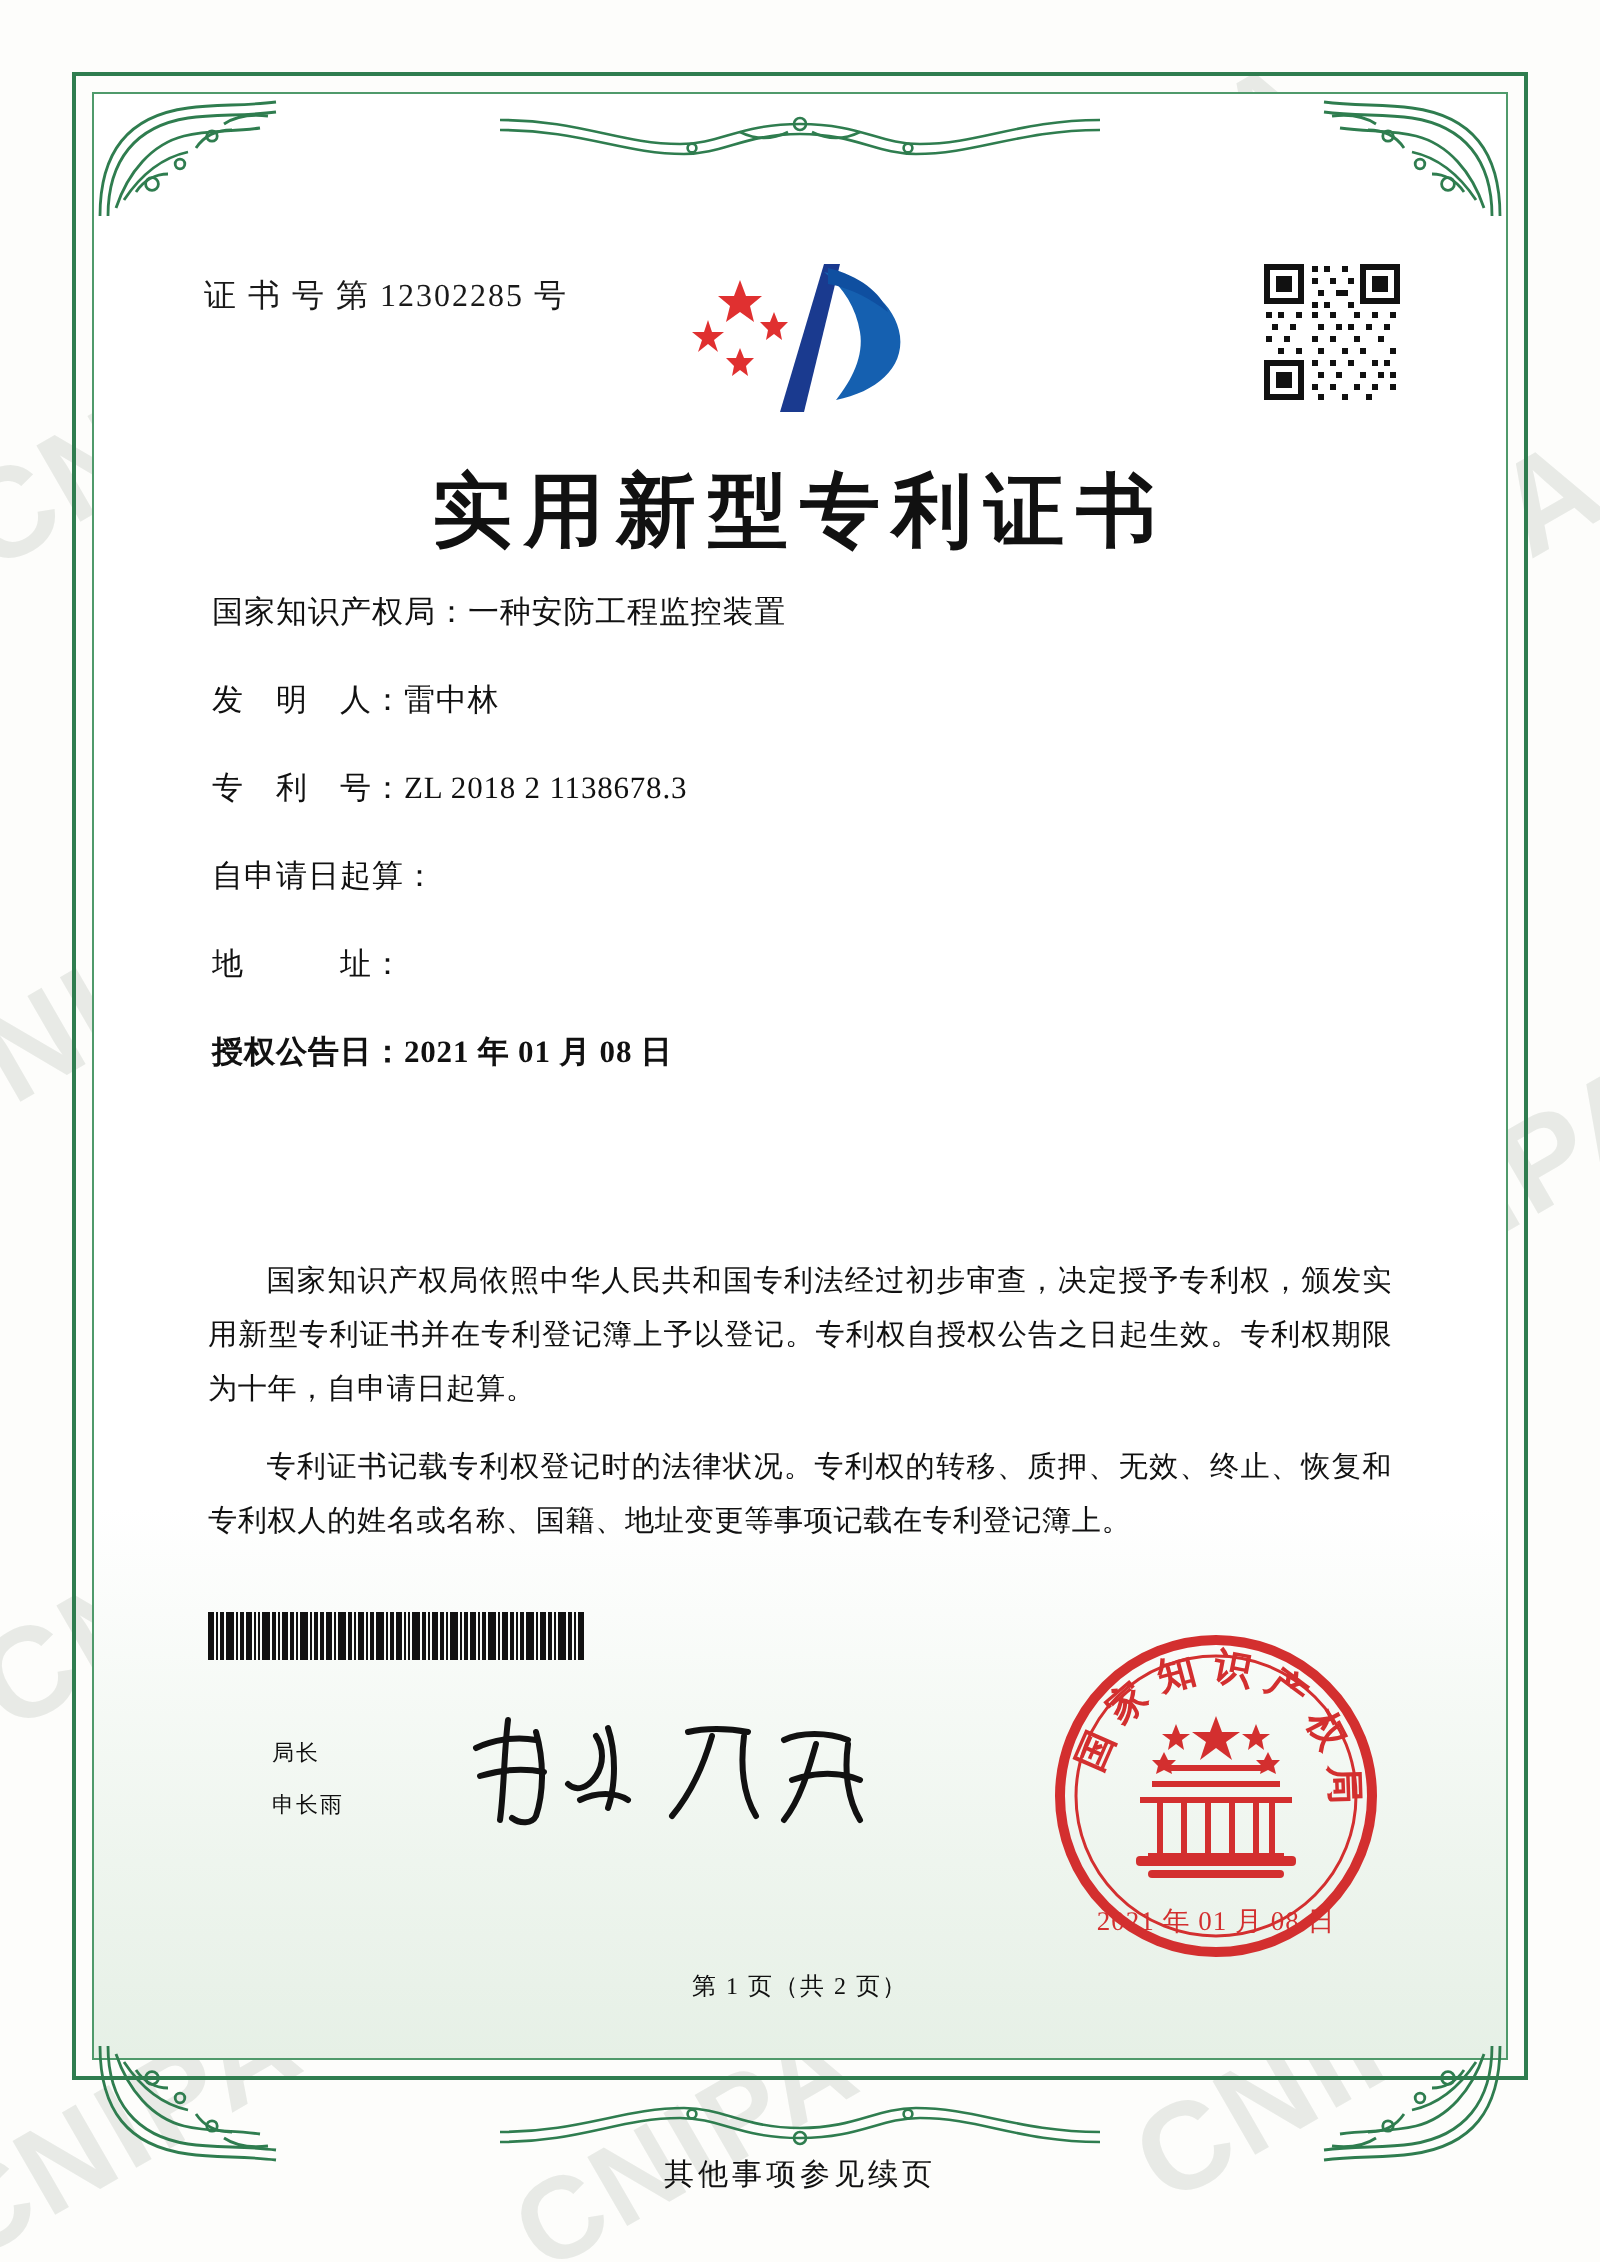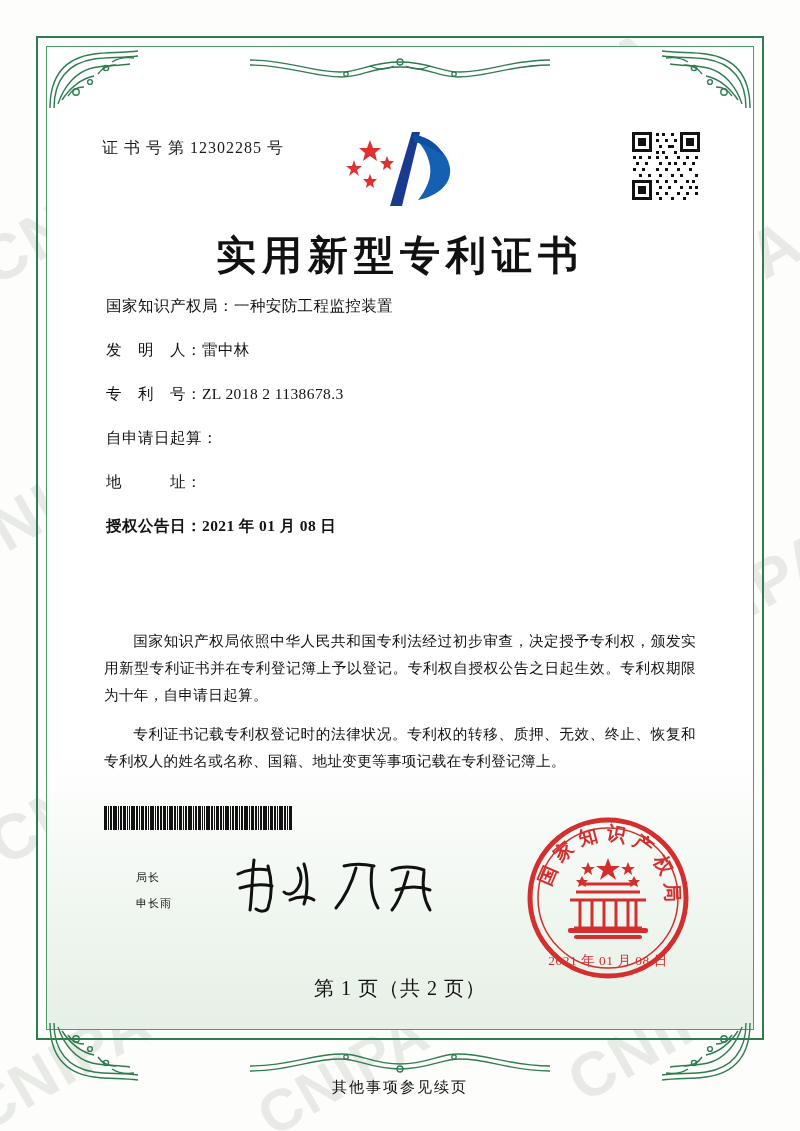--- a/index.html
+++ b/index.html
@@ -235,21 +235,21 @@
     font-size: 13.5px;
     color: #d32f2f;
     letter-spacing: .5px;
   }
 
   .page-no {
     position: absolute;
     left: 0; right: 0;
     bottom: 28px;
     text-align: center;
-    font-size: 20px;
+    font-size: 12px;
     color: #111;
     letter-spacing: 1px;
   }
 
   .footer-note {
     position: absolute;
     left: 0; right: 0;
     top: 1078px;
     text-align: center;
     font-size: 15px;

